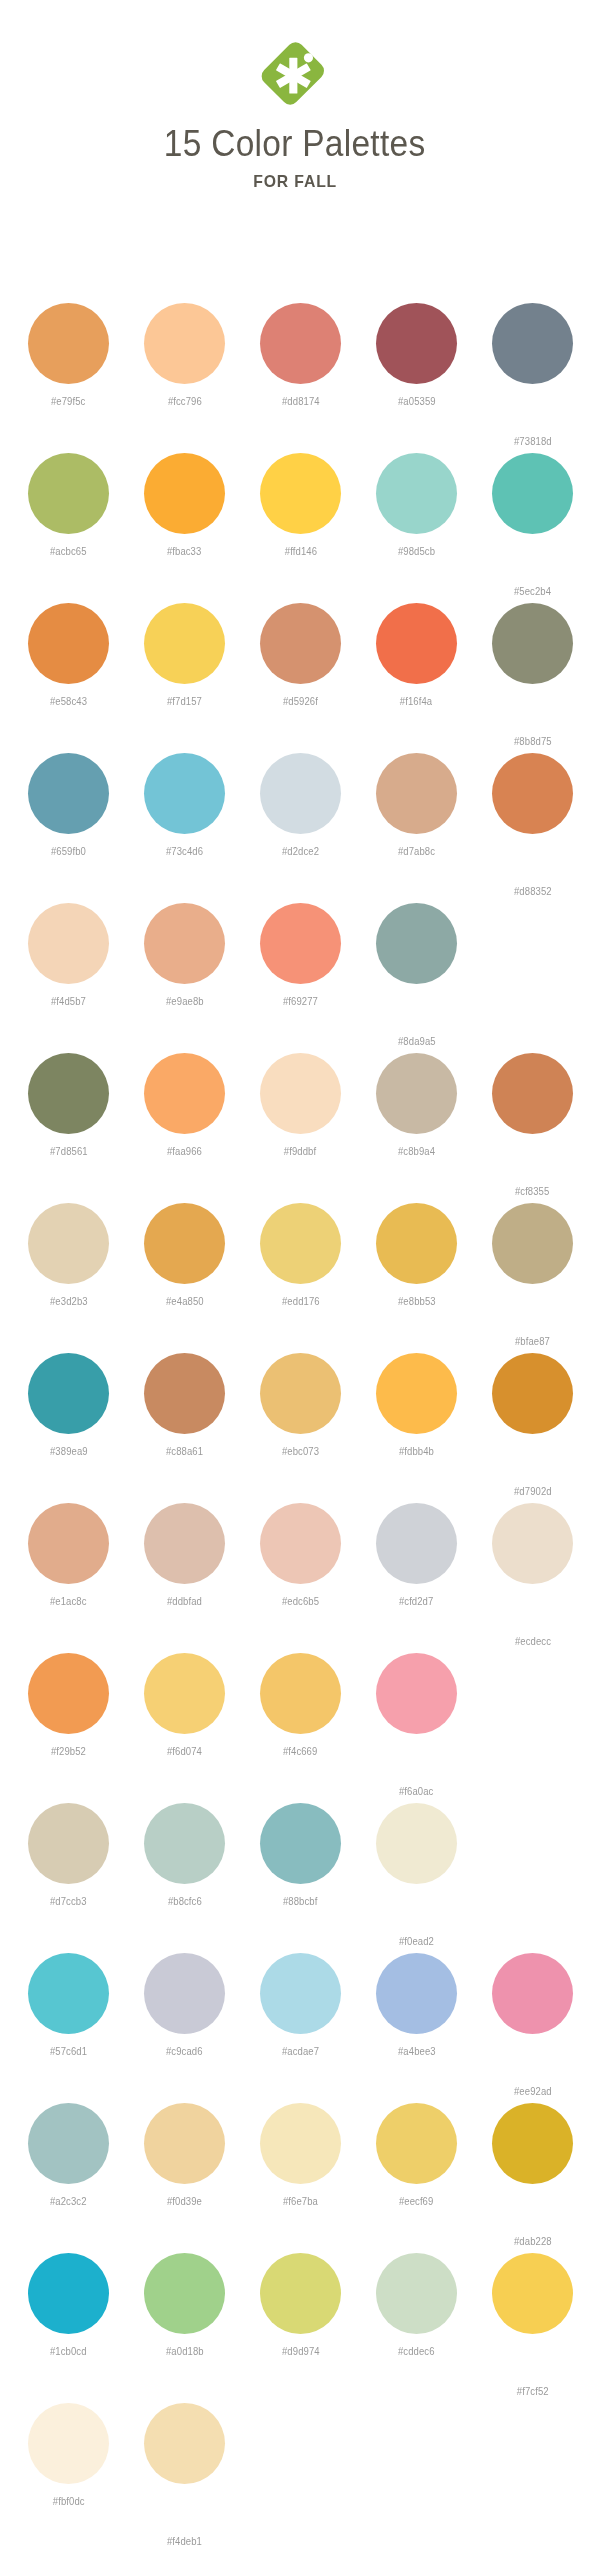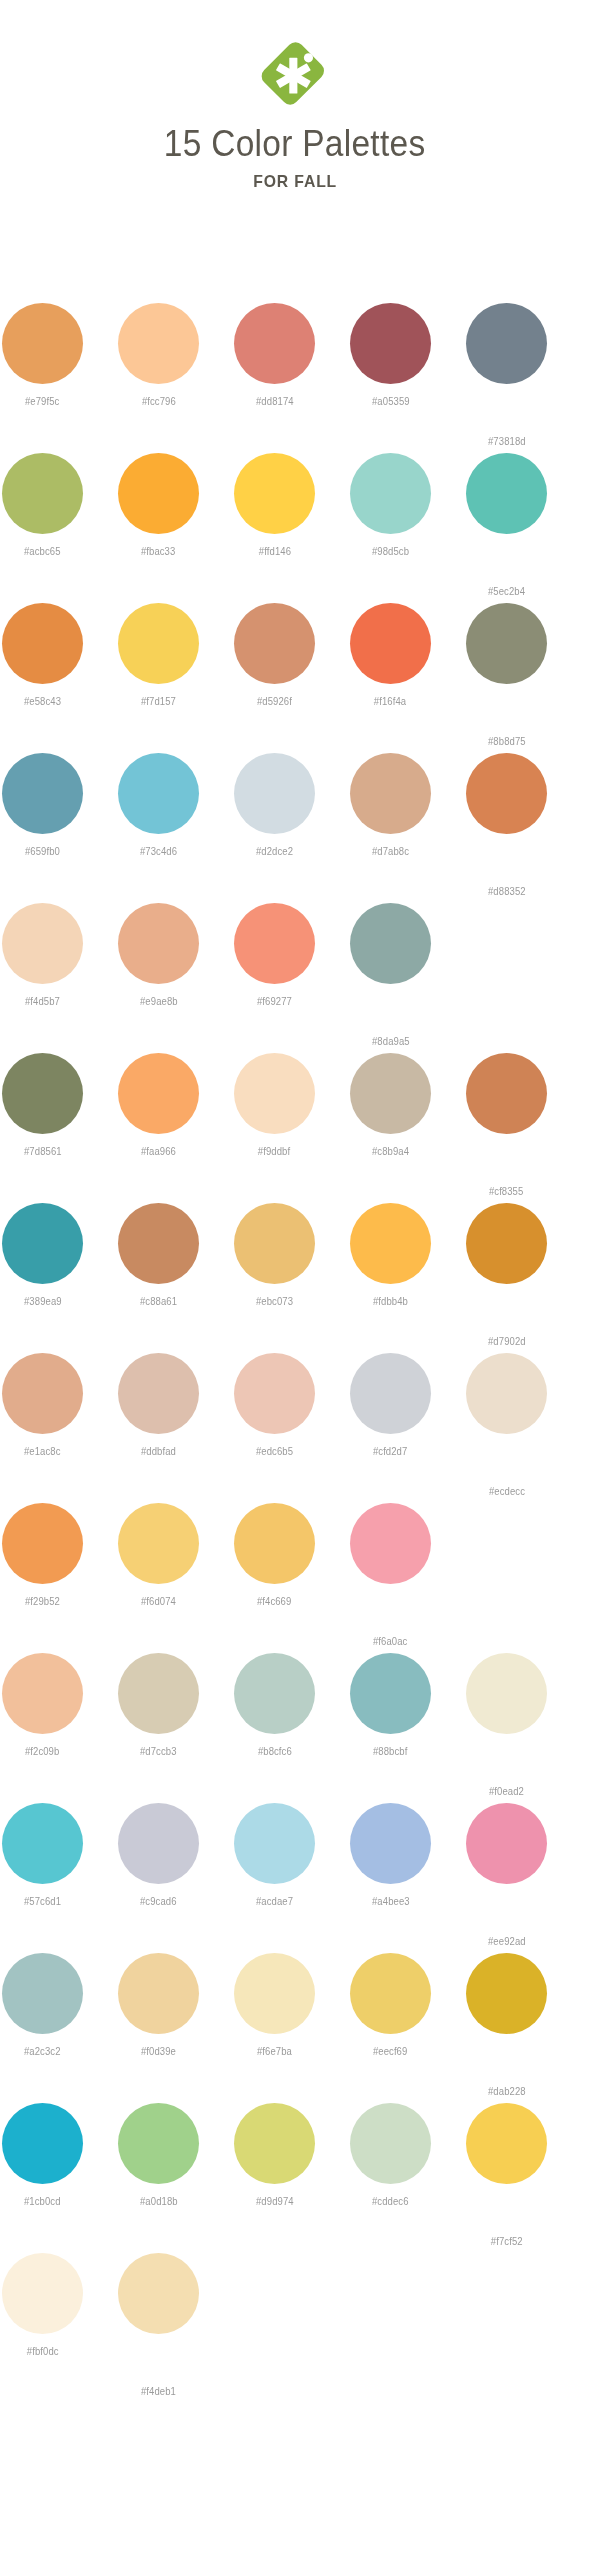--- a/index.html
+++ b/index.html
@@ -75,21 +75,21 @@
     left: 0;
     width: 590px;
   }
   .palette-row {
     position: relative;
     width: 513px;
     height: 150px;
     display: flex;
     justify-content: flex-start;
     align-items: flex-start;
-    padding-left: 2px;
+    padding-left: 28px;
     box-sizing: border-box;
   }
   .swatch-cell {
     width: 81px;
     margin-right: 35px;
     display: flex;
     flex-direction: column;
     align-items: center;
   }
   .swatch-cell:last-child { margin-right: 0; gap: 40px; }
@@ -262,20 +262,42 @@
           <div class="swatch-dot" style="background: rgb(200, 185, 164);"></div>
           <div class="swatch-label">#c8b9a4</div>
         </div>
         <div class="swatch-cell">
           <div class="swatch-dot" style="background: rgb(207, 131, 85);"></div>
           <div class="swatch-label">#cf8355</div>
         </div>
       </div>
       <div class="palette-row">
         <div class="swatch-cell">
+          <div class="swatch-dot" style="background: rgb(227, 210, 179);"></div>
+          <div class="swatch-label">#e3d2b3</div>
+        </div>
+        <div class="swatch-cell">
+          <div class="swatch-dot" style="background: rgb(228, 168, 80);"></div>
+          <div class="swatch-label">#e4a850</div>
+        </div>
+        <div class="swatch-cell">
+          <div class="swatch-dot" style="background: rgb(237, 209, 118);"></div>
+          <div class="swatch-label">#edd176</div>
+        </div>
+        <div class="swatch-cell">
+          <div class="swatch-dot" style="background: rgb(232, 187, 83);"></div>
+          <div class="swatch-label">#e8bb53</div>
+        </div>
+        <div class="swatch-cell">
+          <div class="swatch-dot" style="background: rgb(191, 174, 135);"></div>
+          <div class="swatch-label">#bfae87</div>
+        </div>
+      </div>
+      <div class="palette-row">
+        <div class="swatch-cell">
           <div class="swatch-dot" style="background: rgb(56, 158, 169);"></div>
           <div class="swatch-label">#389ea9</div>
         </div>
         <div class="swatch-cell">
           <div class="swatch-dot" style="background: rgb(200, 138, 97);"></div>
           <div class="swatch-label">#c88a61</div>
         </div>
         <div class="swatch-cell">
           <div class="swatch-dot" style="background: rgb(235, 192, 115);"></div>
           <div class="swatch-label">#ebc073</div>
@@ -324,24 +346,20 @@
           <div class="swatch-dot" style="background: rgb(244, 198, 105);"></div>
           <div class="swatch-label">#f4c669</div>
         </div>
         <div class="swatch-cell">
           <div class="swatch-dot" style="background: rgb(246, 160, 172);"></div>
           <div class="swatch-label">#f6a0ac</div>
         </div>
       </div>
       <div class="palette-row">
         <div class="swatch-cell">
-          <div class="swatch-dot" style="background: rgb(242, 192, 155);"></div>
-          <div class="swatch-label">#f2c09b</div>
-        </div>
-        <div class="swatch-cell">
           <div class="swatch-dot" style="background: rgb(215, 204, 179);"></div>
           <div class="swatch-label">#d7ccb3</div>
         </div>
         <div class="swatch-cell">
           <div class="swatch-dot" style="background: rgb(184, 207, 198);"></div>
           <div class="swatch-label">#b8cfc6</div>
         </div>
         <div class="swatch-cell">
           <div class="swatch-dot" style="background: rgb(136, 188, 191);"></div>
           <div class="swatch-label">#88bcbf</div>

